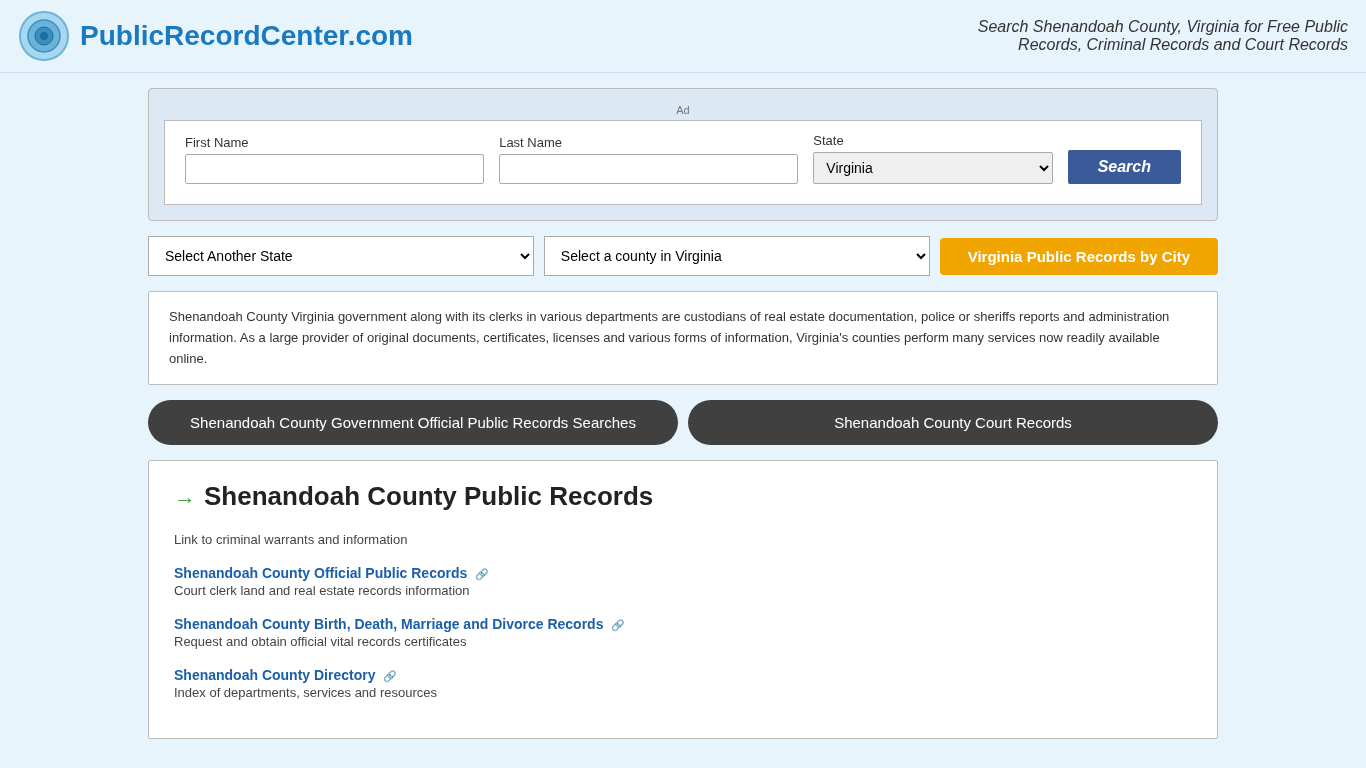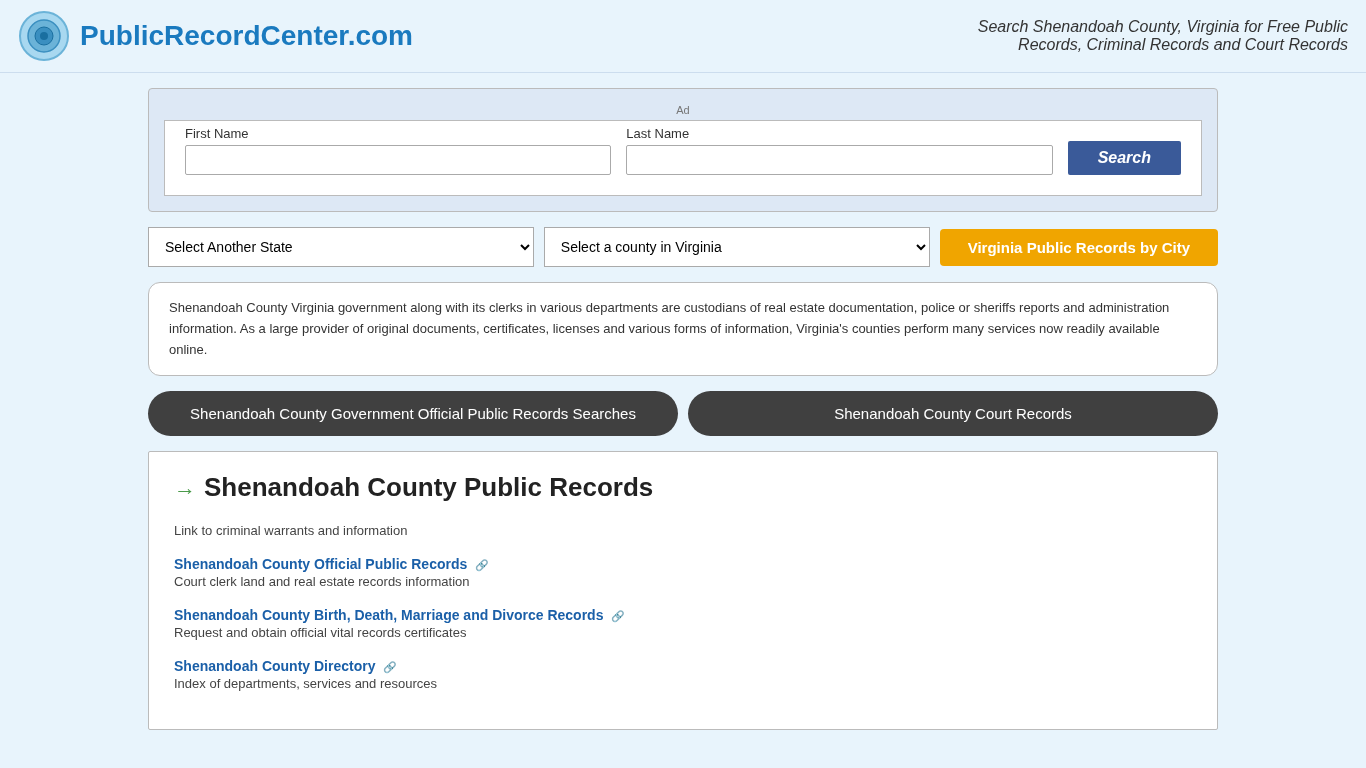--- a/index.html
+++ b/index.html
@@ -65,21 +65,21 @@
     }
     .search-widget-header {
       background: #3a5a99;
       color: #fff;
       text-align: center;
       padding: 10px;
       font-size: 18px;
       font-weight: bold;
     }
     .search-widget-body {
-      padding: 5px 20px 20px;
+      padding: 12px 20px 20px;
     }
     .search-fields {
       display: flex;
       gap: 15px;
       align-items: flex-end;
     }
     .field-group {
       display: flex;
       flex-direction: column;
       gap: 4px;
@@ -149,21 +149,21 @@
     }
     
     .description-box {
       background: #fff;
       border: 1px solid #bbb;
       padding: 15px 20px;
       font-size: 13px;
       line-height: 1.6;
       color: #333;
       margin-bottom: 15px;
-      border-radius: 12px;
+      border-radius: 2px;
     }
     
     .action-buttons {
       display: flex;
       gap: 10px;
       margin-bottom: 15px;
     }
     .action-btn {
       flex: 1;
       background: #404040;
@@ -245,20 +245,29 @@
       <div class="search-widget-body">
         <div class="search-fields">
           <div class="field-group field-firstname">
             <label>First Name</label>
             <input type="text" style="">
           </div>
           <div class="field-group field-lastname">
             <label>Last Name</label>
             <input type="text" style="">
           </div>
+          <div class="field-group field-state">
+            <label>State</label>
+            <select>
+              <option>Virginia</option>
+              <option>Alabama</option>
+              <option>Alaska</option>
+              <option>Arizona</option>
+            </select>
+          </div>
           <button class="search-btn">Search</button>
         </div>
       </div>
     </div>
   </div>
 
   <div class="dropdowns-row">
     <select>
       <option>Select Another State</option>
     </select>

